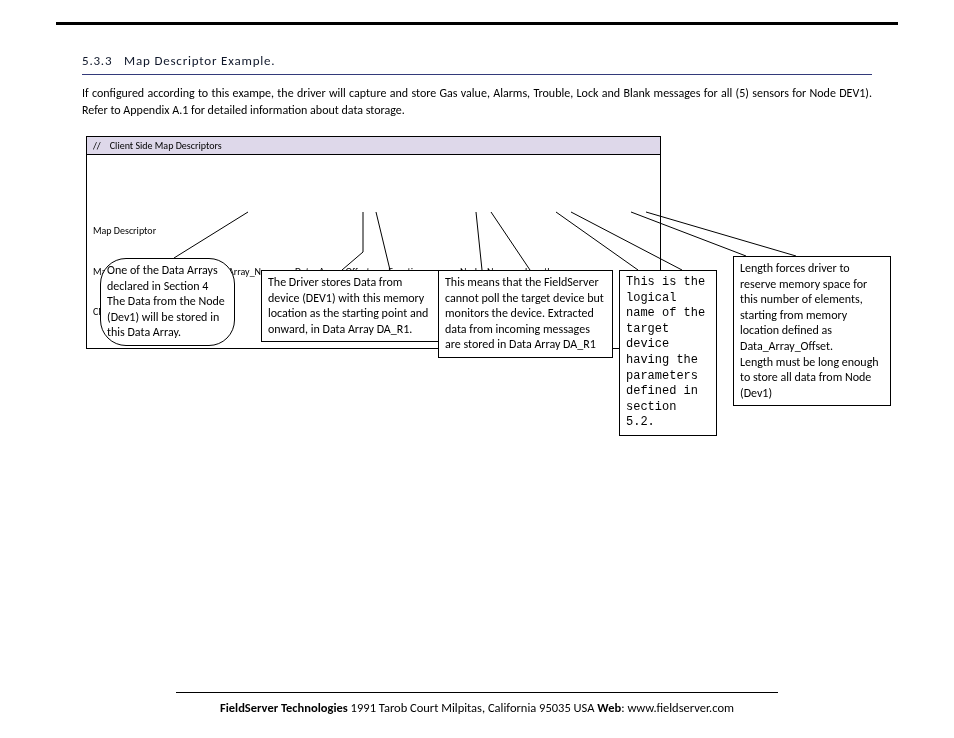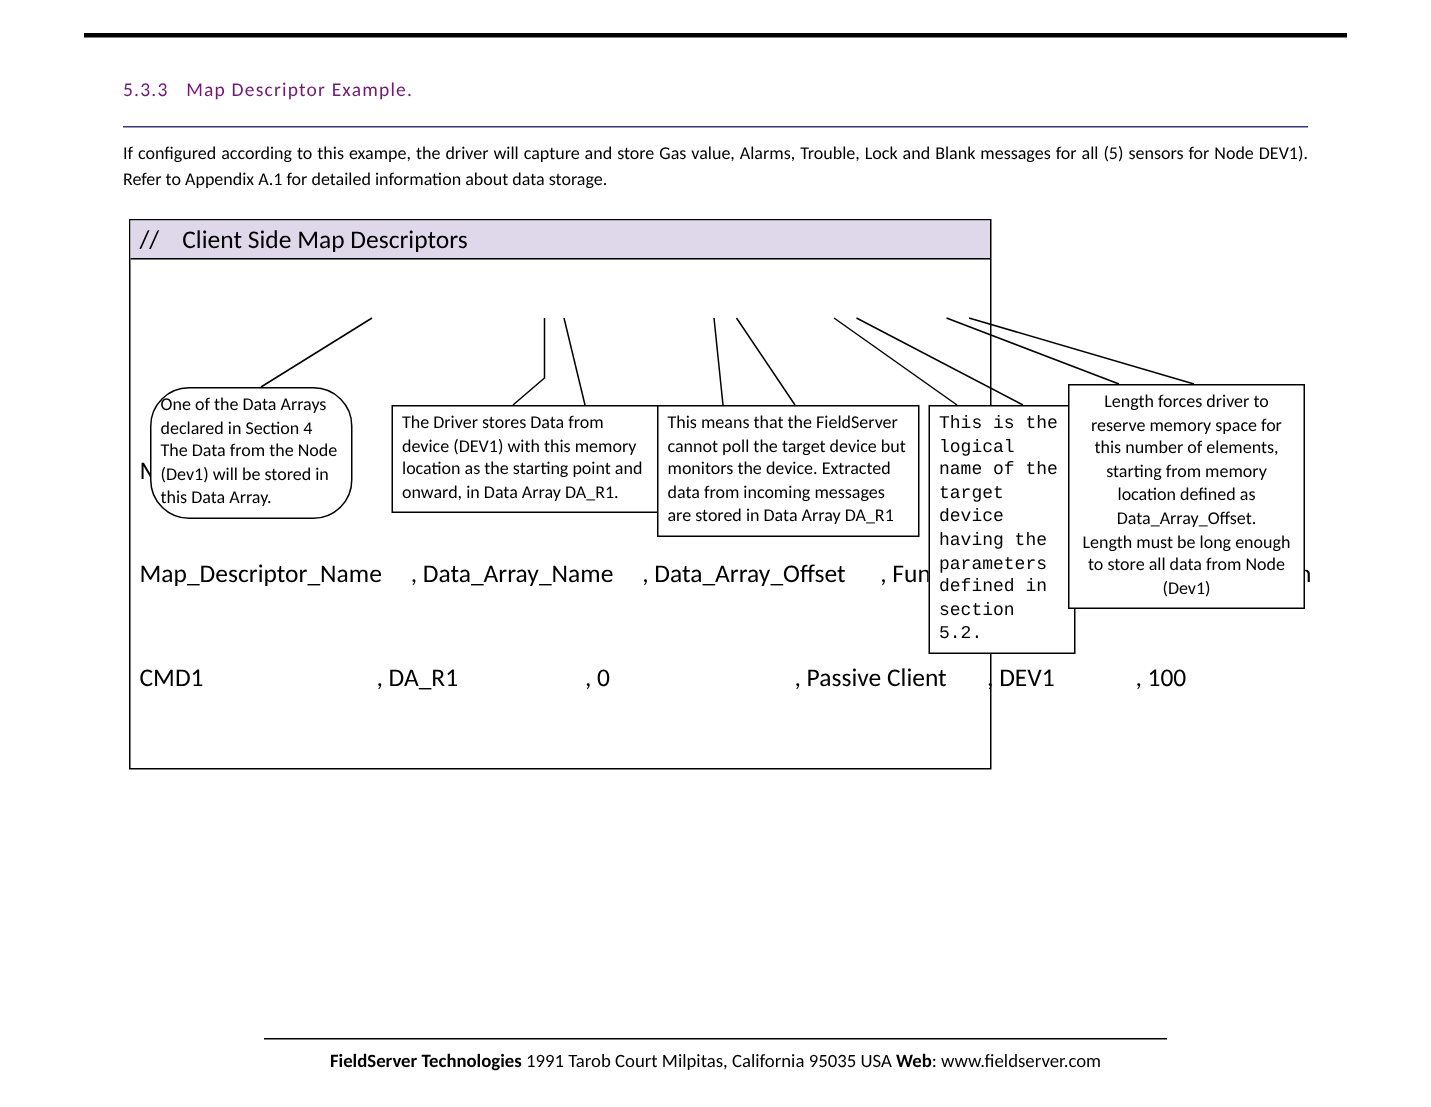--- a/index.html
+++ b/index.html
@@ -23,49 +23,48 @@
   .top-rule {
     border-top: 3px solid #000;
     margin-bottom: 28px;
   }
   .content {
     padding: 0 26px;
   }
   .section-heading {
     font-size: 13px;
     letter-spacing: 0.8px;
-    color: #701a75;
+    color: #0f172a;
     border-bottom: 1px solid #333a7a;
-    padding-bottom: 16px;
+    padding-bottom: 6px;
     margin-bottom: 10px;
   }
   .section-heading .num { display:inline-block; margin-right:8px; }
   .body-text {
     font-size: 12px;
     line-height: 1.45;
     text-align: justify;
     margin-bottom: 16px;
   }
   .descriptor-box {
     border: 1px solid #000;
     width: 575px;
     margin-left: 4px;
-    font-size: 17px;
+    font-size: 10px;
   }
   .descriptor-head {
     background: #ded8ea;
     border-bottom: 1px solid #000;
     padding: 2px 6px;
     white-space: pre;
   }
   .descriptor-body {
     padding: 2px 0 2px 6px;
     white-space: pre;
     line-height: 1.35;
-    margin-top: 14px;
   }
   .descriptor-body .row { display:block; }
   .svg-lines {
     position: absolute;
     left: 0;
     top: 0;
     pointer-events: none;
   }
   .callout {
     position: absolute;
@@ -129,21 +128,21 @@
     <line x1="515" y1="190" x2="626" y2="248" stroke="#000" stroke-width="1"></line>
 
     <line x1="575" y1="190" x2="690" y2="234" stroke="#000" stroke-width="1"></line>
     <line x1="590" y1="190" x2="740" y2="234" stroke="#000" stroke-width="1"></line>
   </svg>
 
   <div class="callout" style="left:44px;  top:236px; width:135px;border-radius:26px;">One of the Data Arrays declared in Section 4 The Data from the Node (Dev1) will be stored in this Data Array.</div>
   <div class="callout" style="left:205px; top:248px; width:180px;">The Driver stores Data from device (DEV1) with this memory location as the starting point and onward, in Data Array DA_R1.</div>
   <div class="callout" style="left:382px; top:248px; width:175px;">This means that the FieldServer cannot poll the target device but monitors the device. Extracted data from incoming messages are stored in Data Array DA_R1</div>
   <div class="callout" style="left:563px; top:248px; width:98px;font-family:Liberation Mono, monospace;">This is the logical name of the target device having the parameters defined in section 5.2.</div>
-  <div class="callout" style="left:656px; top:234px; width:158px; white-space:pre-line;text-align:center;">Length forces driver to reserve memory space for this number of elements, starting from memory location defined as Data_Array_Offset.
+  <div class="callout" style="left:677px; top:234px; width:158px; white-space:pre-line;">Length forces driver to reserve memory space for this number of elements, starting from memory location defined as Data_Array_Offset.
 Length must be long enough to store all data from Node (Dev1)</div>
 
   <div class="footer">
     <div class="rule"></div>
     <div>
       <b>FieldServer Technologies</b><span> 1991 Tarob Court Milpitas, California 95035 USA  </span><b>Web</b><span>: www.fieldserver.com</span>
     </div>
   </div>
 </div>
 

